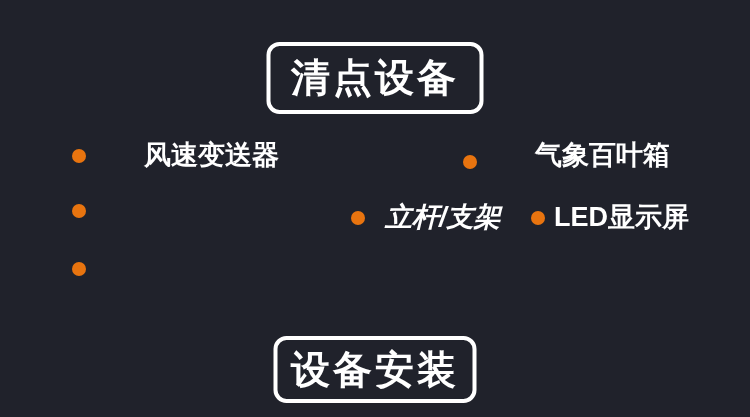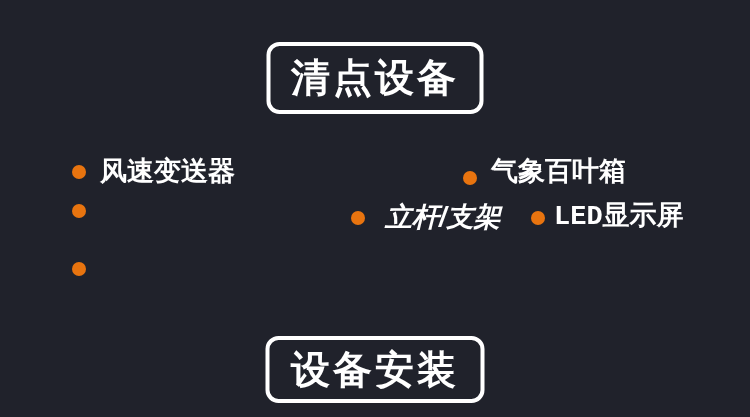--- a/index.html
+++ b/index.html
@@ -24,43 +24,43 @@
     display:flex;
     align-items:center;
     justify-content:center;
     color:#ffffff;
     font-size:39px;
     font-weight:bold;
     letter-spacing:3px;
     white-space:nowrap;
   }
   .title-box.top{top:42px;width:217px;height:72px;}
-  .title-box.bottom{top:336px;width:219px;height:67px;}
+  .title-box.bottom{top:336px;width:203px;height:67px;}
   .list-item{
     position:absolute;
     display:flex;
     align-items:center;
     color:#ffffff;
     font-size:27px;
     font-weight:bold;
     white-space:nowrap;
     line-height:1;
   }
   .bullet{
     width:14px;height:14px;
     border-radius:50%;
     background:#e8740f;
     margin-right:14px;
     flex:0 0 auto;
   }
   
-  .r1{top:158px;} .r2{top:204px;} .r3{top:262px;}
+  .r1{top:142px;gap:44px;} .r2{top:204px;} .r3{top:262px;}
   
   .p-a{left:72px;}  .p-b{left:269px;} .p-c{left:463px;align-items:flex-end;}
-  .p-d{left:351px;font-style:italic;} .p-e{left:531px;font-family:Liberation Mono, monospace;}
+  .p-d{left:351px;font-style:italic;} .p-e{left:531px;}
   .list-item.wide-gap .bullet{margin-right:20px;}
   .list-item.tight-gap .bullet{margin-right:9px;}
 </style>
 </head>
 <body>
 
 <div class="stage">
 
   <div class="title-box top">
     <span>清点设备</span>

